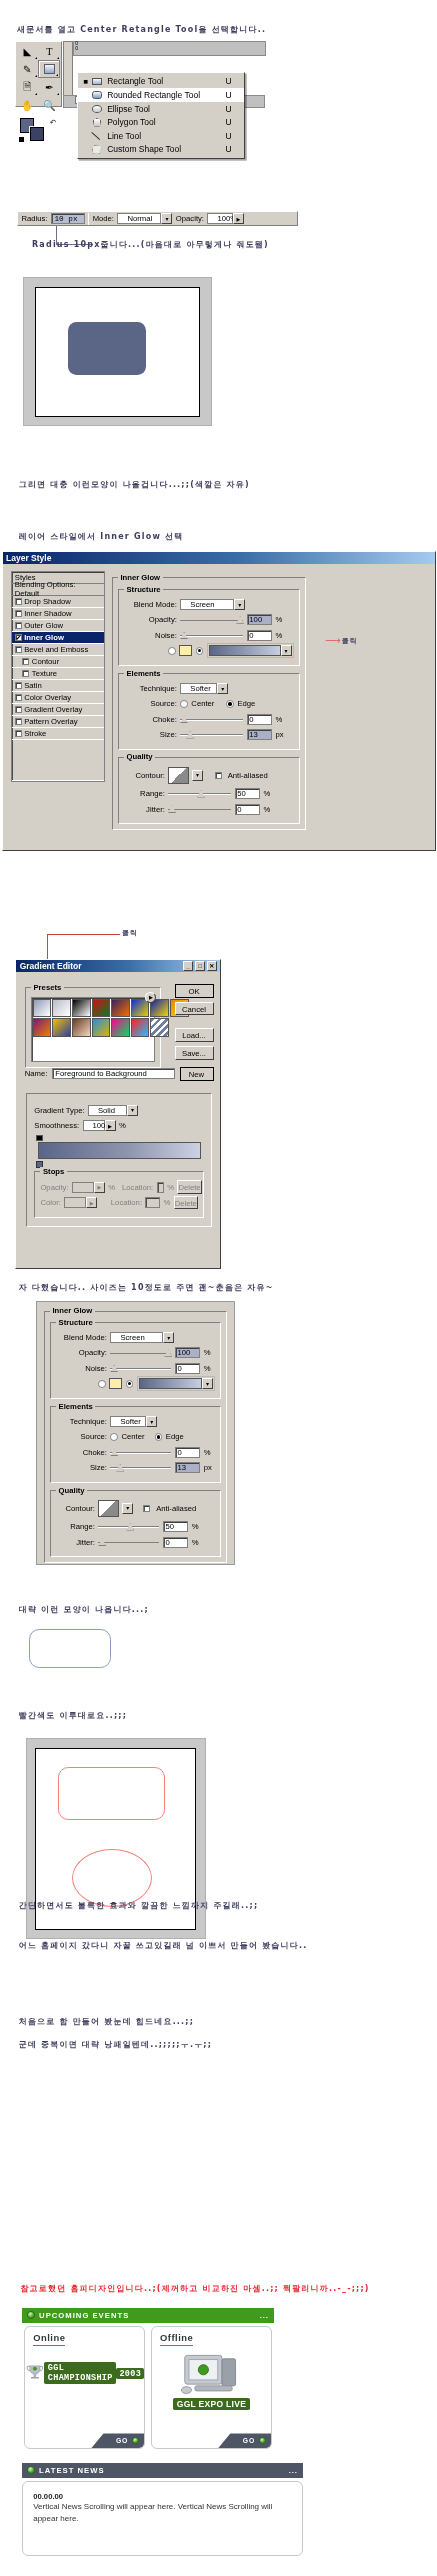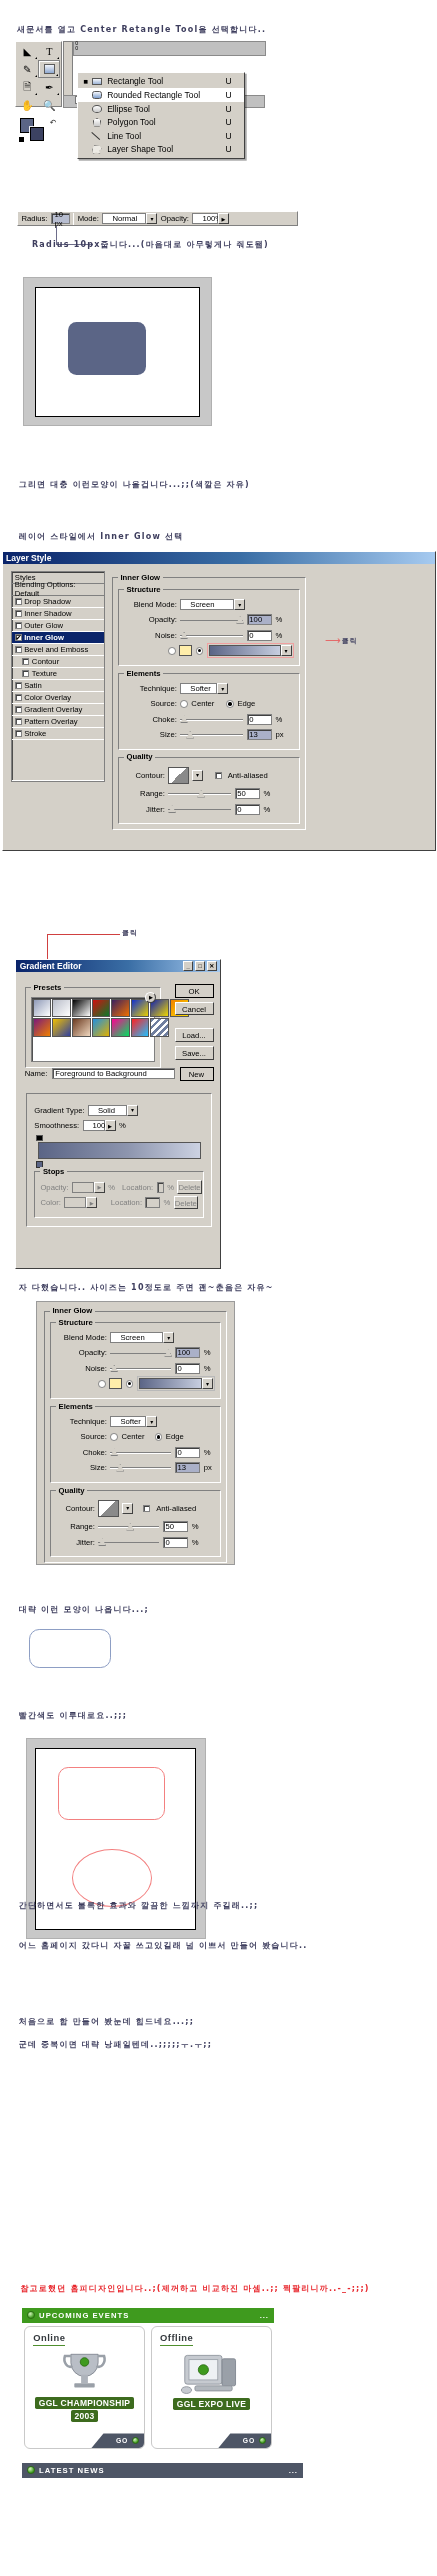--- a/index.html
+++ b/index.html
@@ -261,29 +261,29 @@
             <span class="mi-line"></span>
           </span>
         <span class="lbl">Line Tool</span>
         <span class="key">U</span>
       </div>
       <div class="ps-mi">
         <span class="bullet"></span>
         <span class="ico">
             <span class="mi-custom"></span>
           </span>
-        <span class="lbl">Layer Shape Tool</span>
+        <span class="lbl">Custom Shape Tool</span>
         <span class="key">U</span>
       </div>
     </div>
   </div>
 
   <div class="opt-bar">
     <span class="opt-lbl">Radius:</span>
-    <span class="opt-field hilite" style="width:19px;">10 px</span>
+    <span class="opt-field hilite" style="width:34px;font-family:Liberation Mono, monospace;">10 px</span>
     <span class="opt-sep"></span>
     <span class="opt-lbl">Mode:</span>
     <span class="opt-combo">
       <span class="txt">Normal</span>
       <span class="opt-arrow">▼</span>
     </span>
     <span class="opt-lbl">Opacity:</span>
     <span class="opt-combo">
       <span class="txt" style="width:25.5px;">100%</span>
       <span class="opt-arrow">▶</span>
@@ -730,21 +730,21 @@
   <div class="abs" style="left:22px; top:2308px; width:252px;">
     <div class="ggl-head" style="background:#3f9a1e;">
       <span class="ggl-dot"></span>
       <span>UPCOMING EVENTS</span>
       <span style="margin-left:auto; letter-spacing:0.9px;">...</span>
     </div>
     <div style="display:flex; gap:5.1px; padding:3.4px 1.7px 0;">
 
       <div class="ggl-card" style="width:122px; height:123px;">
         <div class="ggl-cardtitle">Online</div>
-        <div style="display:flex; flex-direction:column; align-items:center; margin-top:3.4px;">
+        <div style="display:flex; flex-direction:row; align-items:center; margin-top:3.4px;font-family:Liberation Mono, monospace;">
           <svg width="51" height="48" viewBox="0 0 60 56">
             <path d="M14 6 h32 v10 a16 16 0 0 1 -32 0 z" fill="#b9bec6" stroke="#7d838c"></path>
             <path d="M14 8 h-7 a7 9 0 0 0 9 12" fill="none" stroke="#9aa0a8" stroke-width="3"></path>
             <path d="M46 8 h7 a7 9 0 0 1 -9 12" fill="none" stroke="#9aa0a8" stroke-width="3"></path>
             <rect x="26" y="30" width="8" height="10" fill="#aeb3bb"></rect>
             <rect x="18" y="40" width="24" height="5" rx="1" fill="#9aa0a8"></rect>
             <circle cx="30" cy="15" r="5" fill="#3f9a1e" stroke="#2a6b12"></circle>
           </svg>
           <span class="trophy-badge">GGL CHAMPIONSHIP</span>
           <span class="trophy-badge" style="margin-top:0.9px;">2003</span>
@@ -775,16 +775,20 @@
       </div>
     </div>
   </div>
 
   <div class="abs" style="left:22px; top:2463px; width:281px;">
     <div class="ggl-head" style="background:#4e5666;">
       <span class="ggl-dot"></span>
       <span>LATEST NEWS</span>
       <span style="margin-left:auto; letter-spacing:0.9px;">...</span>
     </div>
+    <div class="news-body" style="margin-top:3.4px; height:75px;">
+      <div class="news-date">00.00.00</div>
+      <div class="news-text">Vertical News Scrolling will appear here. Vertical News Scrolling will appear here.</div>
+    </div>
   </div>
 
 </div>
 
 
 </body></html>

